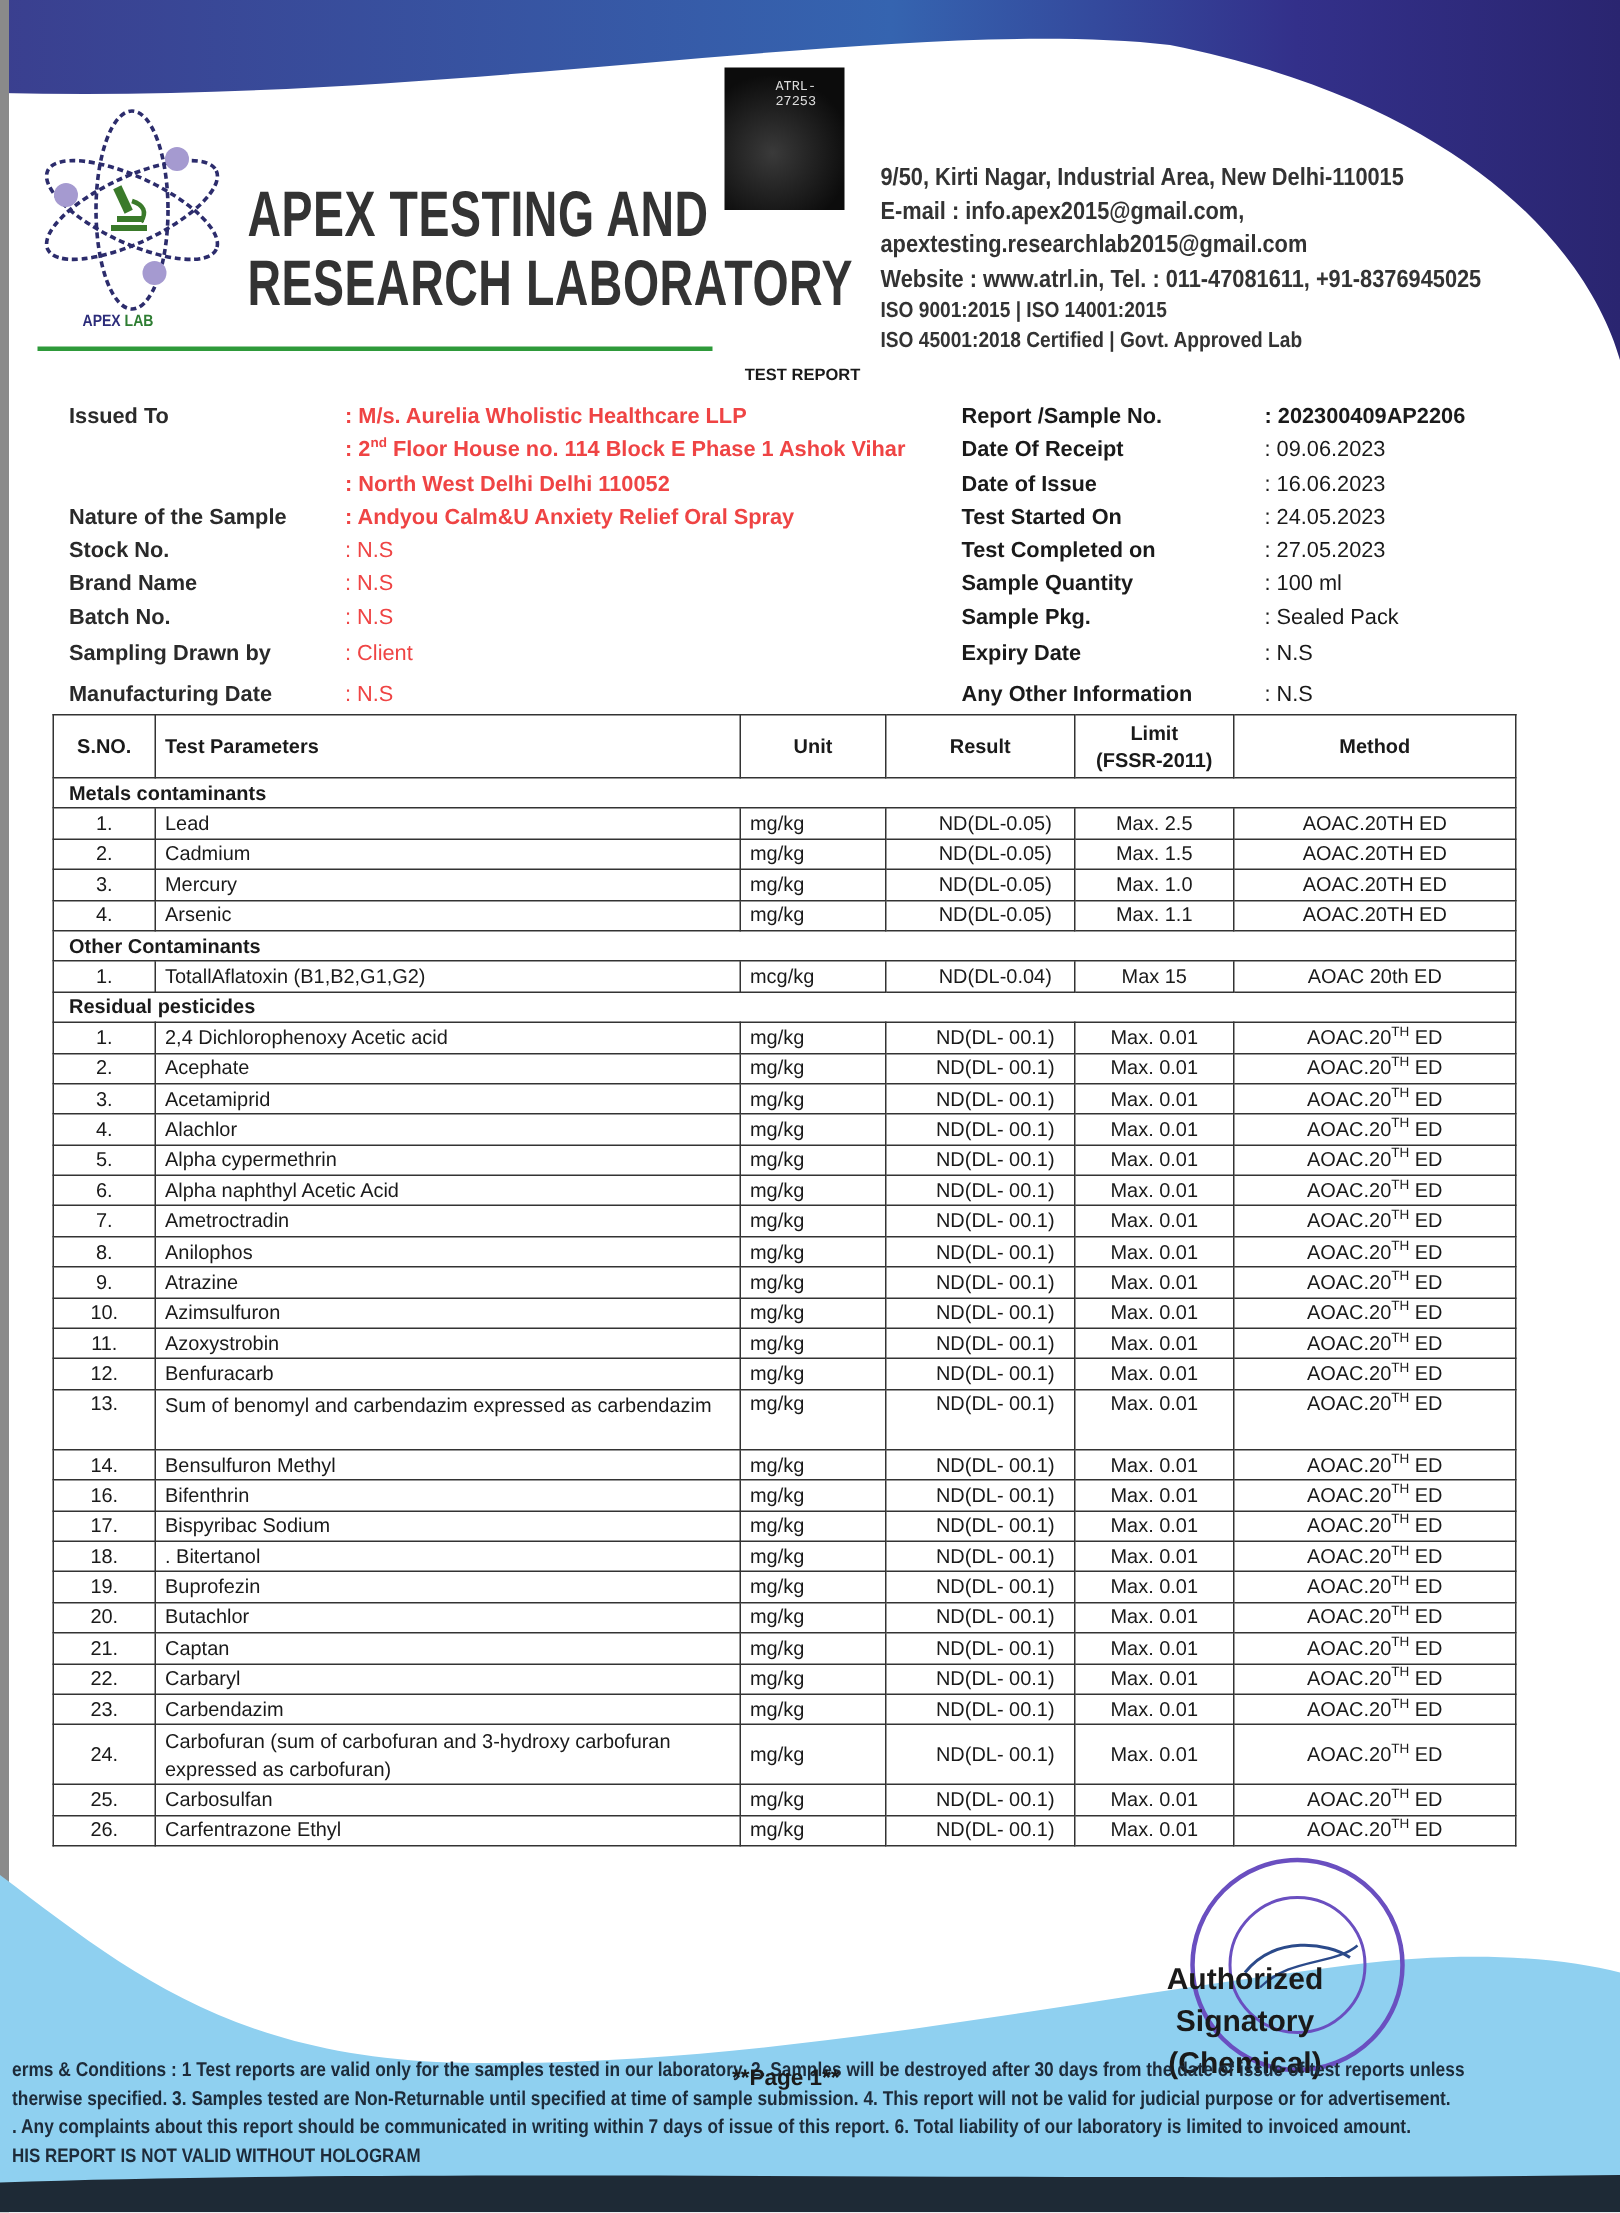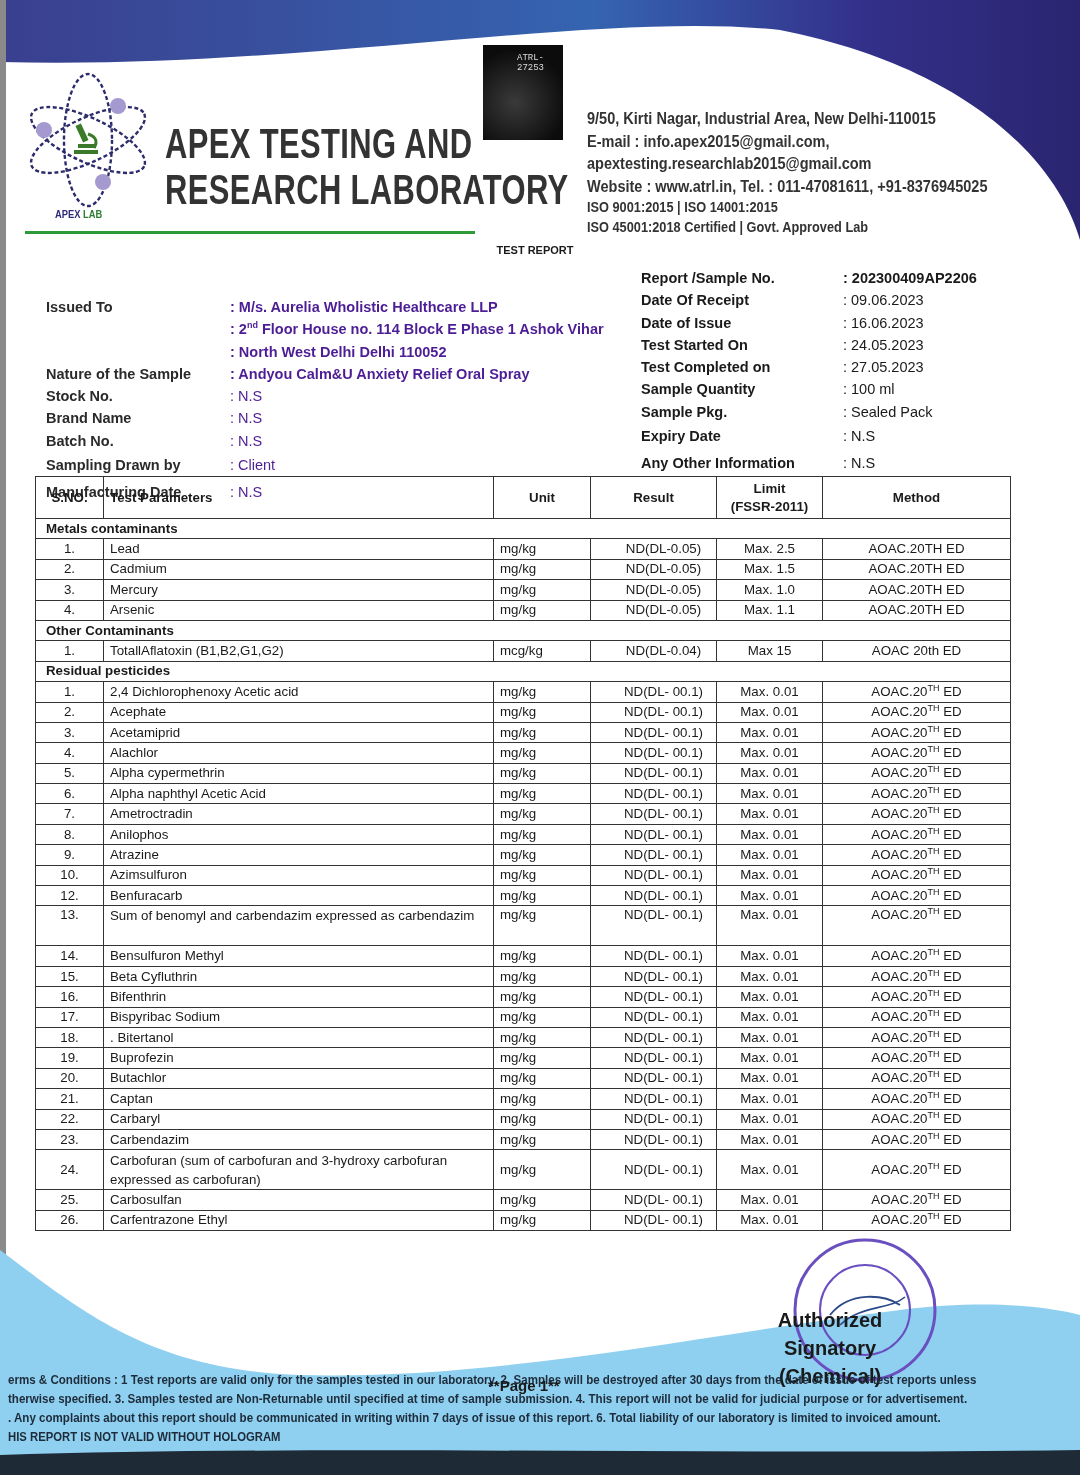--- a/index.html
+++ b/index.html
@@ -22,23 +22,23 @@
 
   .contact { position: absolute; left: 587px; top: 107px; font-family: "Liberation Sans", sans-serif; font-weight: bold; color: #333; font-size: 16.5px; line-height: 22.5px; transform: scaleX(0.88); transform-origin: left; white-space: nowrap; }
   .contact .iso { font-size: 14.5px; line-height: 20px; }
 
   .green-rule { position: absolute; left: 25px; top: 231px; width: 450px; height: 3px; background: #2e9a3a; }
 
   .report-title { position: absolute; left: 0; width: 1070px; top: 244px; text-align: center; font-weight: bold; font-size: 11px; }
 
   .info { position: absolute; font-size: 14.5px; line-height: 22.3px; white-space: nowrap; }
   .info .row { display: flex; height: 22.3px; }
-  .info-left { left: 46px; top: 267px; margin-top: 29px; }
+  .info-left { left: 46px; top: 267px; }
   .info-left .lbl { width: 184px; font-weight: bold; color: #2a2a2a; }
-  .info-left .val { font-weight: bold; color: #4c1d95; }
+  .info-left .val { font-weight: bold; color: #ef4444; }
   .info-left .val.plain { font-weight: normal; }
   .info-right { left: 641px; top: 267px; }
   .info-right .lbl { width: 202px; font-weight: bold; }
   .info-right .val { font-weight: normal; }
   .info-right .val.strong { font-weight: bold; }
   sup { font-size: 9px; vertical-align: super; line-height: 0; }
 
   table.results { position: absolute; left: 35px; top: 476px; width: 976px; border-collapse: collapse; font-size: 13.3px; }
   table.results td, table.results th { border: 1.4px solid #333; padding: 0 6px; height: 20.4px; line-height: 18px; }
   table.results th { font-weight: bold; height: 42px; text-align: center; }
@@ -343,20 +343,28 @@
       </tr>
       <tr>
         <td class="sno">10.</td>
         <td class="param">Azimsulfuron</td>
         <td class="unit">mg/kg</td>
         <td class="result">ND(DL- 00.1)</td>
         <td class="limit">Max. 0.01</td>
         <td class="method">AOAC.20<sup>TH</sup> ED</td>
       </tr>
       <tr>
+        <td class="sno">11.</td>
+        <td class="param">Azoxystrobin</td>
+        <td class="unit">mg/kg</td>
+        <td class="result">ND(DL- 00.1)</td>
+        <td class="limit">Max. 0.01</td>
+        <td class="method">AOAC.20<sup>TH</sup> ED</td>
+      </tr>
+      <tr>
         <td class="sno">12.</td>
         <td class="param">Benfuracarb</td>
         <td class="unit">mg/kg</td>
         <td class="result">ND(DL- 00.1)</td>
         <td class="limit">Max. 0.01</td>
         <td class="method">AOAC.20<sup>TH</sup> ED</td>
       </tr>
       <tr class="tall">
         <td class="sno" style="height: 40px;">13.</td>
         <td class="param" style="height: 40px;">Sum of benomyl and carbendazim expressed as carbendazim</td>
@@ -367,28 +375,20 @@
       </tr>
       <tr>
         <td class="sno">14.</td>
         <td class="param">Bensulfuron Methyl</td>
         <td class="unit">mg/kg</td>
         <td class="result">ND(DL- 00.1)</td>
         <td class="limit">Max. 0.01</td>
         <td class="method">AOAC.20<sup>TH</sup> ED</td>
       </tr>
       <tr>
-        <td class="sno">15.</td>
-        <td class="param">Beta Cyfluthrin</td>
-        <td class="unit">mg/kg</td>
-        <td class="result">ND(DL- 00.1)</td>
-        <td class="limit">Max. 0.01</td>
-        <td class="method">AOAC.20<sup>TH</sup> ED</td>
-      </tr>
-      <tr>
         <td class="sno">16.</td>
         <td class="param">Bifenthrin</td>
         <td class="unit">mg/kg</td>
         <td class="result">ND(DL- 00.1)</td>
         <td class="limit">Max. 0.01</td>
         <td class="method">AOAC.20<sup>TH</sup> ED</td>
       </tr>
       <tr>
         <td class="sno">17.</td>
         <td class="param">Bispyribac Sodium</td>

